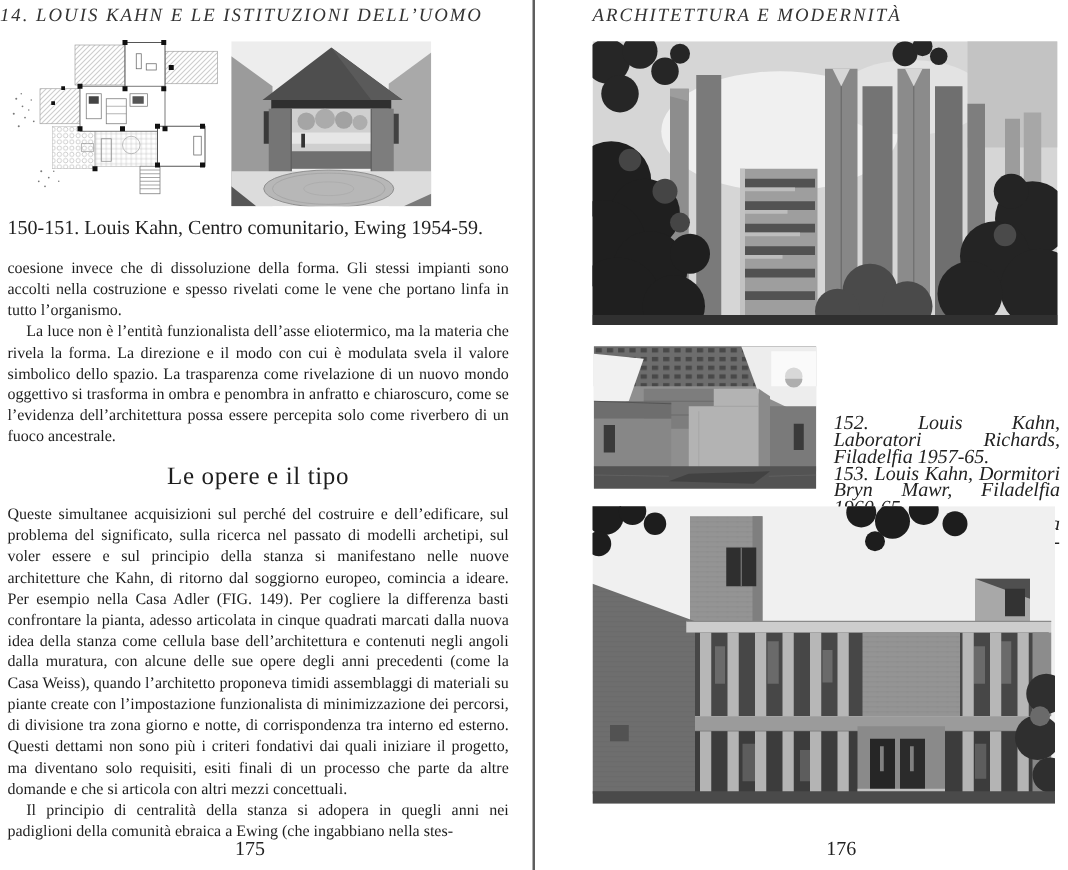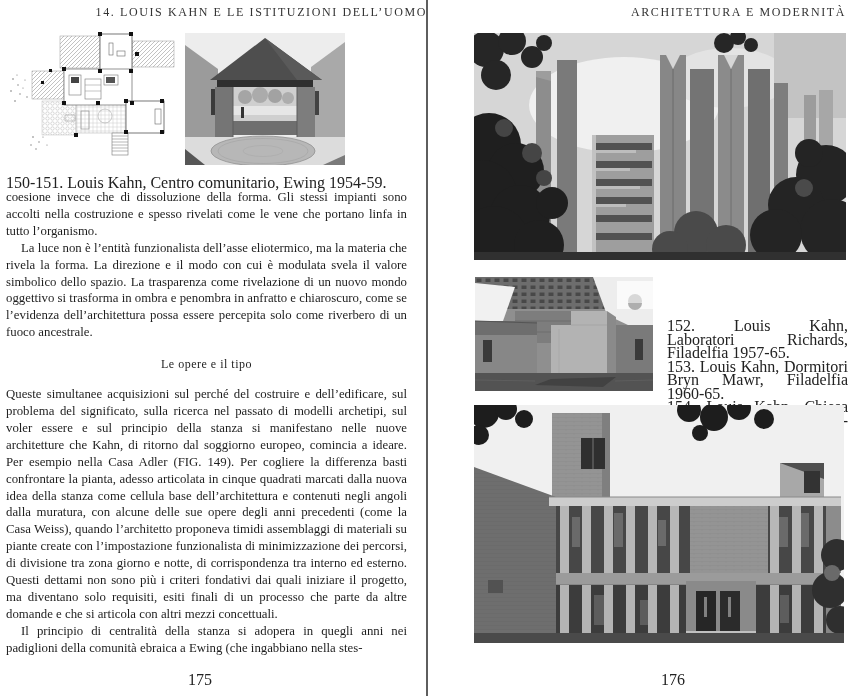--- a/index.html
+++ b/index.html
@@ -1,32 +1,32 @@
 <!DOCTYPE html>
 <html><head>
 <meta charset="utf-8">
 <style>
   html,body{margin:0;padding:0;background:#ffffff;}
   .spread{position:relative;width:854px;height:696px;background:#ffffff;overflow:hidden;
           font-family:"Liberation Serif","DejaVu Serif",serif;color:#222;}
   .divider{position:absolute;left:426px;top:0;width:2px;height:696px;background:#5e5e5e;}
-  .running-head{position:absolute;top:5px;font-size:12px;letter-spacing:1.6px;color:#333;
-                text-align:right;font-variant:normal;}
+  .running-head{position:absolute;top:5px;font-size:15px;letter-spacing:1.6px;color:#333;
+                text-align:left;font-variant:normal;font-style:italic;}
   .rh-left{left:0;width:427px;}
   .rh-right{left:474px;width:372px;}
   .figure{position:absolute;display:block;}
   .fig-caption{position:absolute;font-size:16px;color:#222;line-height:13.5px;}
   .cap-left{left:6px;top:176px;width:400px;}
-  .caps-right{left:667px;top:319px;width:181px;text-align:justify;}
+  .caps-right{left:667px;top:332px;width:181px;text-align:justify;font-style:italic;}
   .caps-right p{margin:0;}
-  .body-text{position:absolute;left:6px;top:189px;width:401px;font-size:12.8px;
+  .body-text{position:absolute;left:6px;top:206px;width:401px;font-size:12.8px;
              line-height:16.9px;text-align:justify;color:#1e1e1e;}
   .body-text p{margin:0;}
   .body-text p.indent{text-indent:15px;}
-  .section-heading{font-size:12px;font-weight:normal;text-align:center;margin:15px 0 13px 0;
+  .section-heading{font-size:20px;font-weight:normal;text-align:center;margin:15px 0 13px 0;
                    letter-spacing:0.5px;color:#1e1e1e;}
   .page-number{position:absolute;top:671px;font-size:16px;text-align:center;color:#222;}
   .pn-left{left:0;width:400px;}
   .pn-right{left:487px;width:372px;}
 </style>
 </head>
 <body>
 
 <div class="spread">
 

